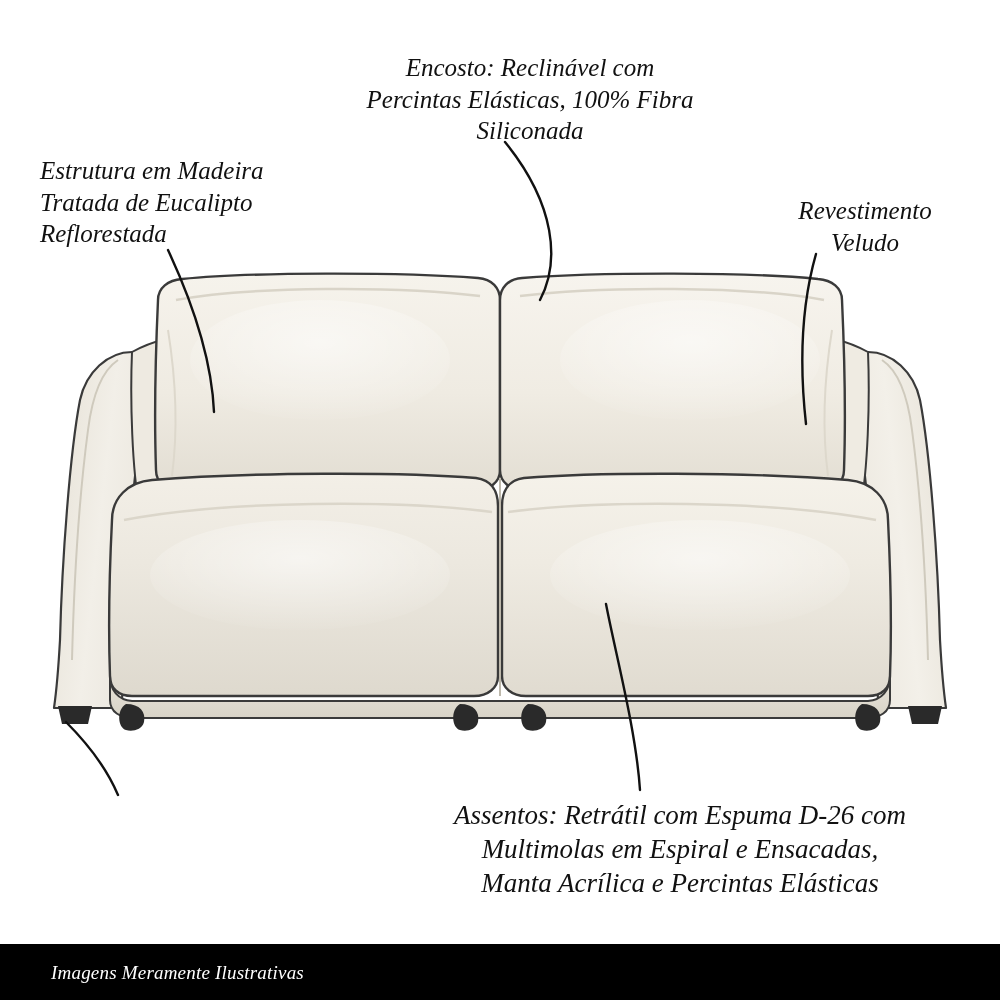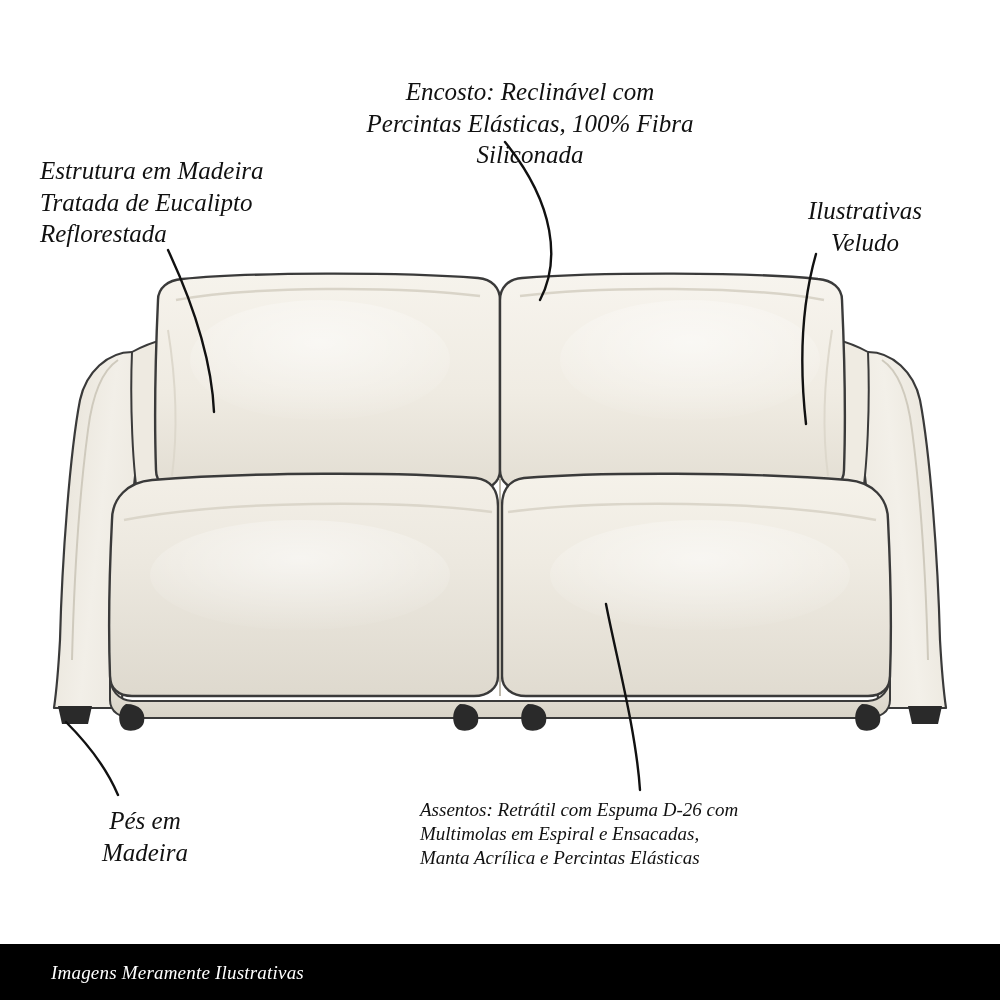--- a/index.html
+++ b/index.html
@@ -24,21 +24,21 @@
   .annot {
     position: absolute;
     font-family: "Liberation Serif", serif;
     font-style: italic;
     color: #111111;
     line-height: 1.26;
     white-space: pre-line;
   }
   .annot.a-top {
     left: 340px;
-    top: 76px;
+    top: 52px;
     width: 380px;
     text-align: center;
     font-size: 25px;
   }
   .annot.a-left {
     left: 40px;
     top: 155px;
     width: 310px;
     text-align: left;
     font-size: 25px;
@@ -54,22 +54,22 @@
     left: 50px;
     top: 805px;
     width: 190px;
     text-align: center;
     font-size: 25px;
   }
   .annot.a-seats {
     left: 420px;
     top: 798px;
     width: 520px;
-    text-align: left;
-    font-size: 19px;
+    text-align: center;
+    font-size: 27px;
   }
 
   
   .footer-bar {
     position: absolute;
     left: 0;
     bottom: 0;
     width: 1000px;
     height: 56px;
     background: #000000;
@@ -215,25 +215,23 @@
   </svg>
 
   <div class="annot a-top">Encosto: Reclinável com
 Percintas Elásticas, 100% Fibra
 Siliconada</div>
 
   <div class="annot a-left">Estrutura em Madeira
 Tratada de Eucalipto
 Reflorestada</div>
 
-  <div class="annot a-right">Ilustrativas
+  <div class="annot a-right">Revestimento
 Veludo</div>
 
-  <div class="annot a-feet">Pés em
-Madeira</div>
 
   <div class="annot a-seats">Assentos: Retrátil com Espuma D-26 com
 Multimolas em Espiral e Ensacadas,
 Manta Acrílica e Percintas Elásticas</div>
 
   <div class="footer-bar"></div>
   <div class="footer-text">Imagens Meramente Ilustrativas</div>
 
 </div>
 

